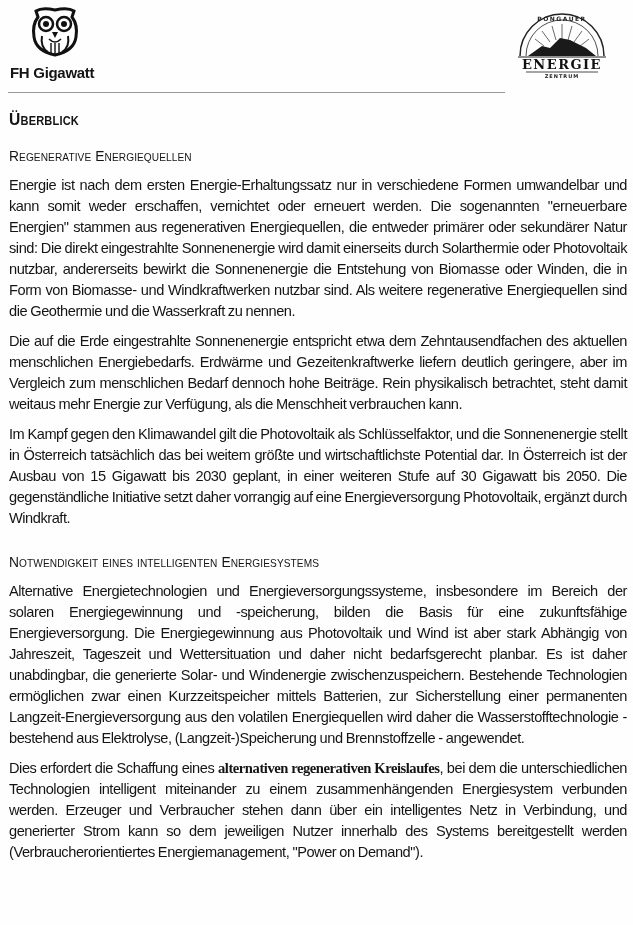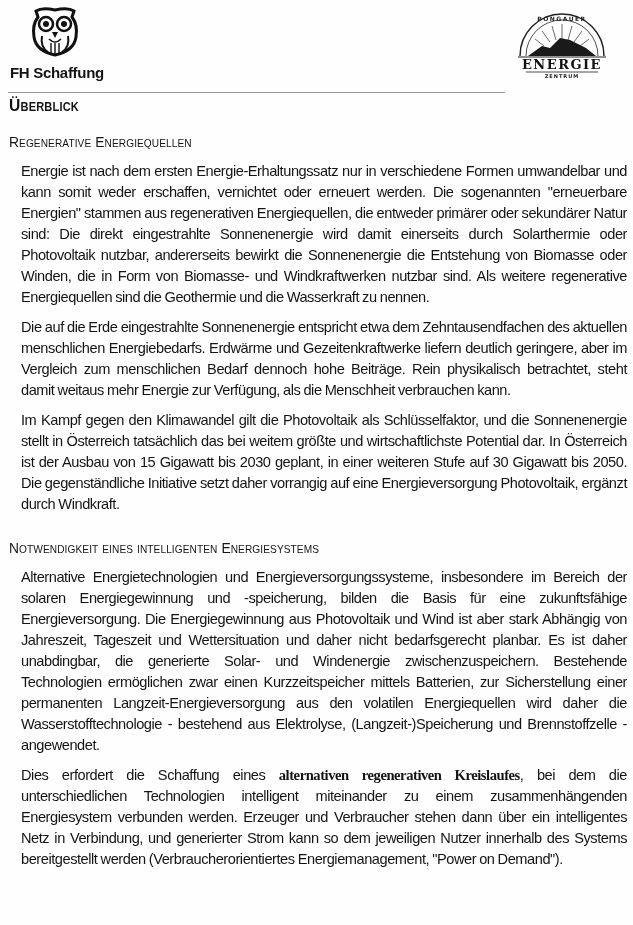--- a/index.html
+++ b/index.html
@@ -3,45 +3,45 @@
 <meta charset="utf-8">
 <style>
   html, body { margin:0; padding:0; background:#fefefe; }
   body { width:633px; height:925px; position:relative; overflow:hidden; color:#141414;
          font-family:"Liberation Sans", sans-serif; }
   .header { position:absolute; left:0; top:0; width:633px; height:100px; }
   .owl { position:absolute; left:30px; top:5px; width:50px; height:52px; }
   .brand { position:absolute; left:10px; top:64px; font-size:15px; font-weight:bold; letter-spacing:-0.3px; }
   .rule { position:absolute; left:8px; top:92px; width:497px; height:1px; background:#9a9a9a; }
   .elogo { position:absolute; left:512px; top:10px; width:100px; height:72px; }
-  .content { position:absolute; left:9px; top:96px; width:618px; }
+  .content { position:absolute; left:9px; top:110px; width:618px; }
   h1 { margin:0; font-size:17px; font-weight:bold; letter-spacing:0.2px; font-variant:small-caps; height:26px; transform:scaleX(0.92); transform-origin:left; }
   h2 { margin:0; font-size:15px; font-weight:normal; font-variant:small-caps; letter-spacing:0.1px; transform:scaleX(0.92); transform-origin:left; }
   .h2a { margin-top:11px; height:28px; }
   .h2b { margin-top:24px; height:28px; }
-  p { margin:0 0 9px 12px; font-size:14.6px; line-height:21px; text-align:justify; letter-spacing:-0.45px; word-spacing:-0.5px; }
+  p { margin:0 0 9px 0; font-size:14.6px; line-height:21px; text-align:justify; letter-spacing:-0.45px; word-spacing:-0.5px; }
   b { font-weight:bold;font-family:Liberation Serif, serif; }
 </style>
 </head>
 <body>
 
 <div class="header">
   <svg class="owl" viewBox="0 0 50 52">
     <path d="M6 6 Q12 2 25 5 Q38 2 44 6 L42 12 Q48 20 46 32 Q44 46 25 50 Q6 46 4 32 Q2 20 8 12 Z" fill="none" stroke="#111" stroke-width="3"></path>
     <circle cx="16" cy="19" r="7" fill="none" stroke="#111" stroke-width="2.5"></circle>
     <circle cx="34" cy="19" r="7" fill="none" stroke="#111" stroke-width="2.5"></circle>
     <circle cx="16" cy="19" r="3" fill="#111"></circle>
     <circle cx="34" cy="19" r="3" fill="#111"></circle>
     <path d="M22 27 L25 33 L28 27 Z" fill="#111"></path>
     <path d="M12 31 Q10 42 18 47" fill="none" stroke="#111" stroke-width="2"></path>
     <path d="M38 31 Q40 42 32 47" fill="none" stroke="#111" stroke-width="2"></path>
     <path d="M19 34 Q25 40 31 34" fill="none" stroke="#111" stroke-width="1.6"></path>
     <path d="M21 38 L21 48 M25 38 L25 49 M29 38 L29 48" stroke="#111" stroke-width="1.4"></path>
   </svg>
-  <div class="brand">FH Schaffung</div>
+  <div class="brand">FH Gigawatt</div>
   <div class="rule"></div>
   <svg class="elogo" viewBox="0 0 100 72">
     <path d="M8 46 A42 42 0 0 1 92 46" fill="none" stroke="#222" stroke-width="1.5"></path>
     <path d="M14 46 A36 36 0 0 1 86 46" fill="none" stroke="#222" stroke-width="0.8"></path>
     <g stroke="#444" stroke-width="0.8">
       <line x1="50" y1="14" x2="50" y2="30"></line>
         <line x1="40" y1="16" x2="44" y2="30"></line>
         <line x1="60" y1="16" x2="56" y2="30"></line>
       <line x1="30" y1="21" x2="38" y2="32"></line>
         <line x1="70" y1="21" x2="62" y2="32"></line>

